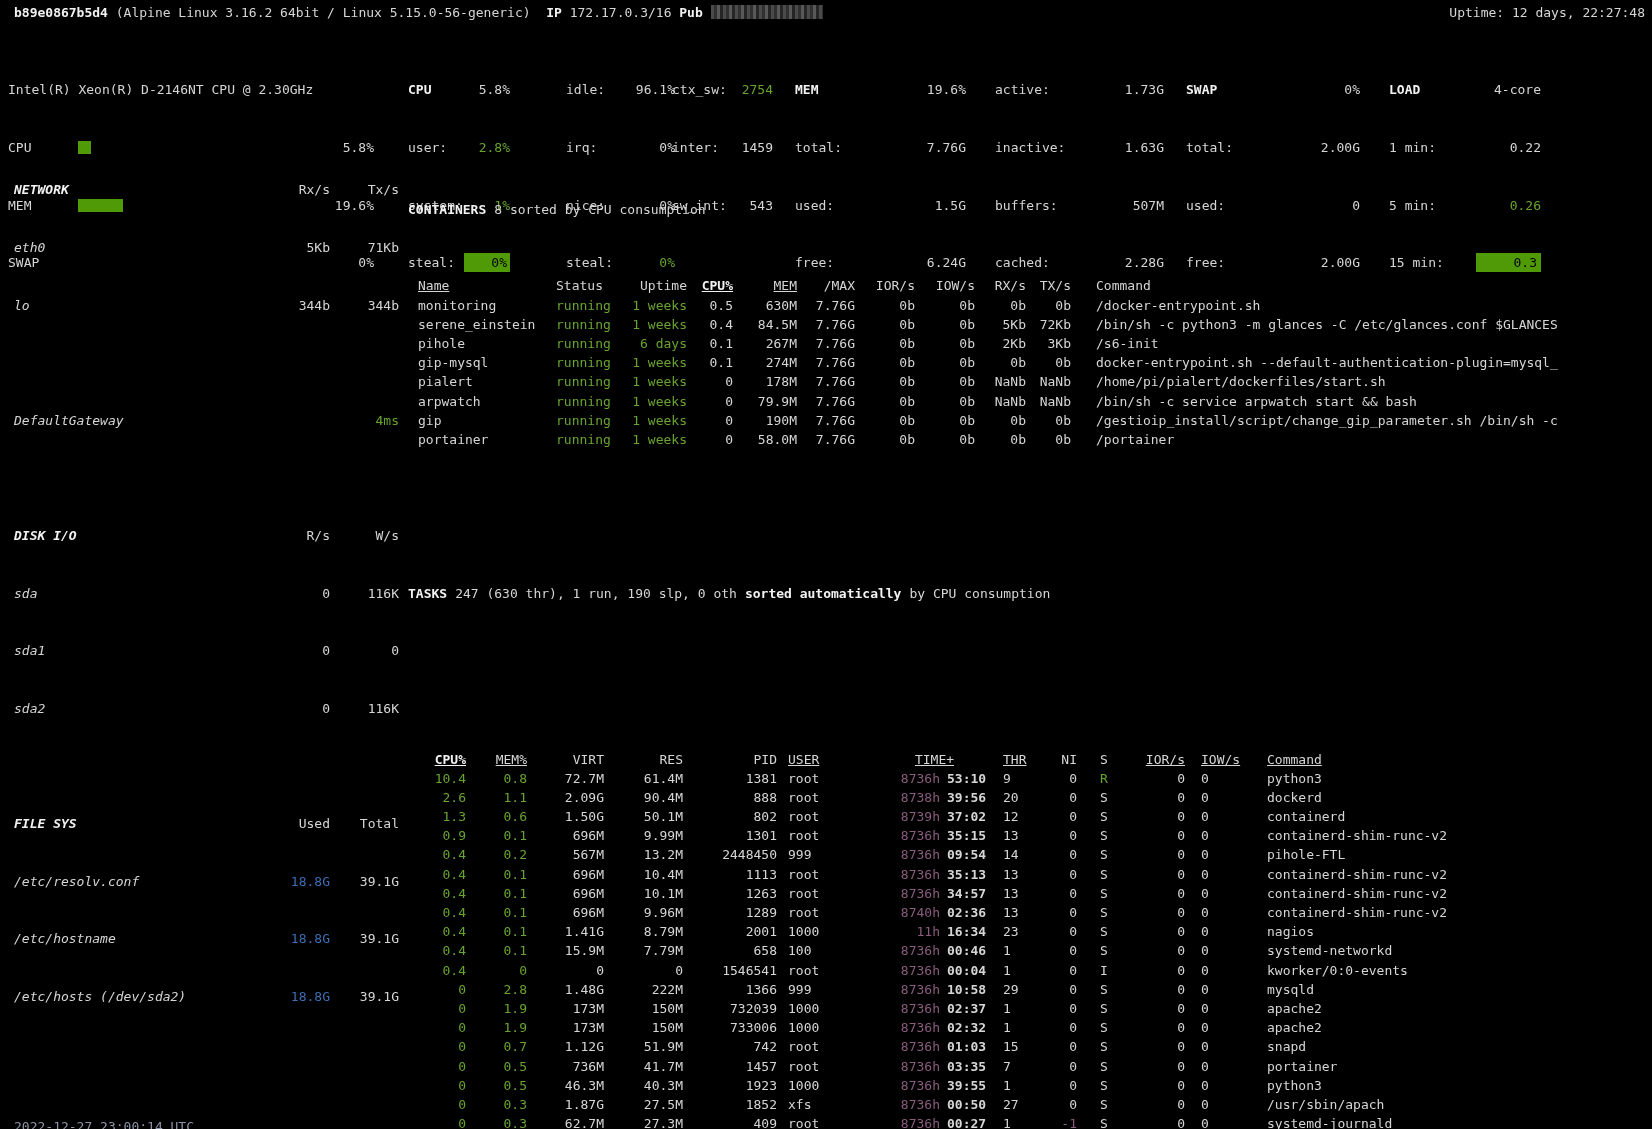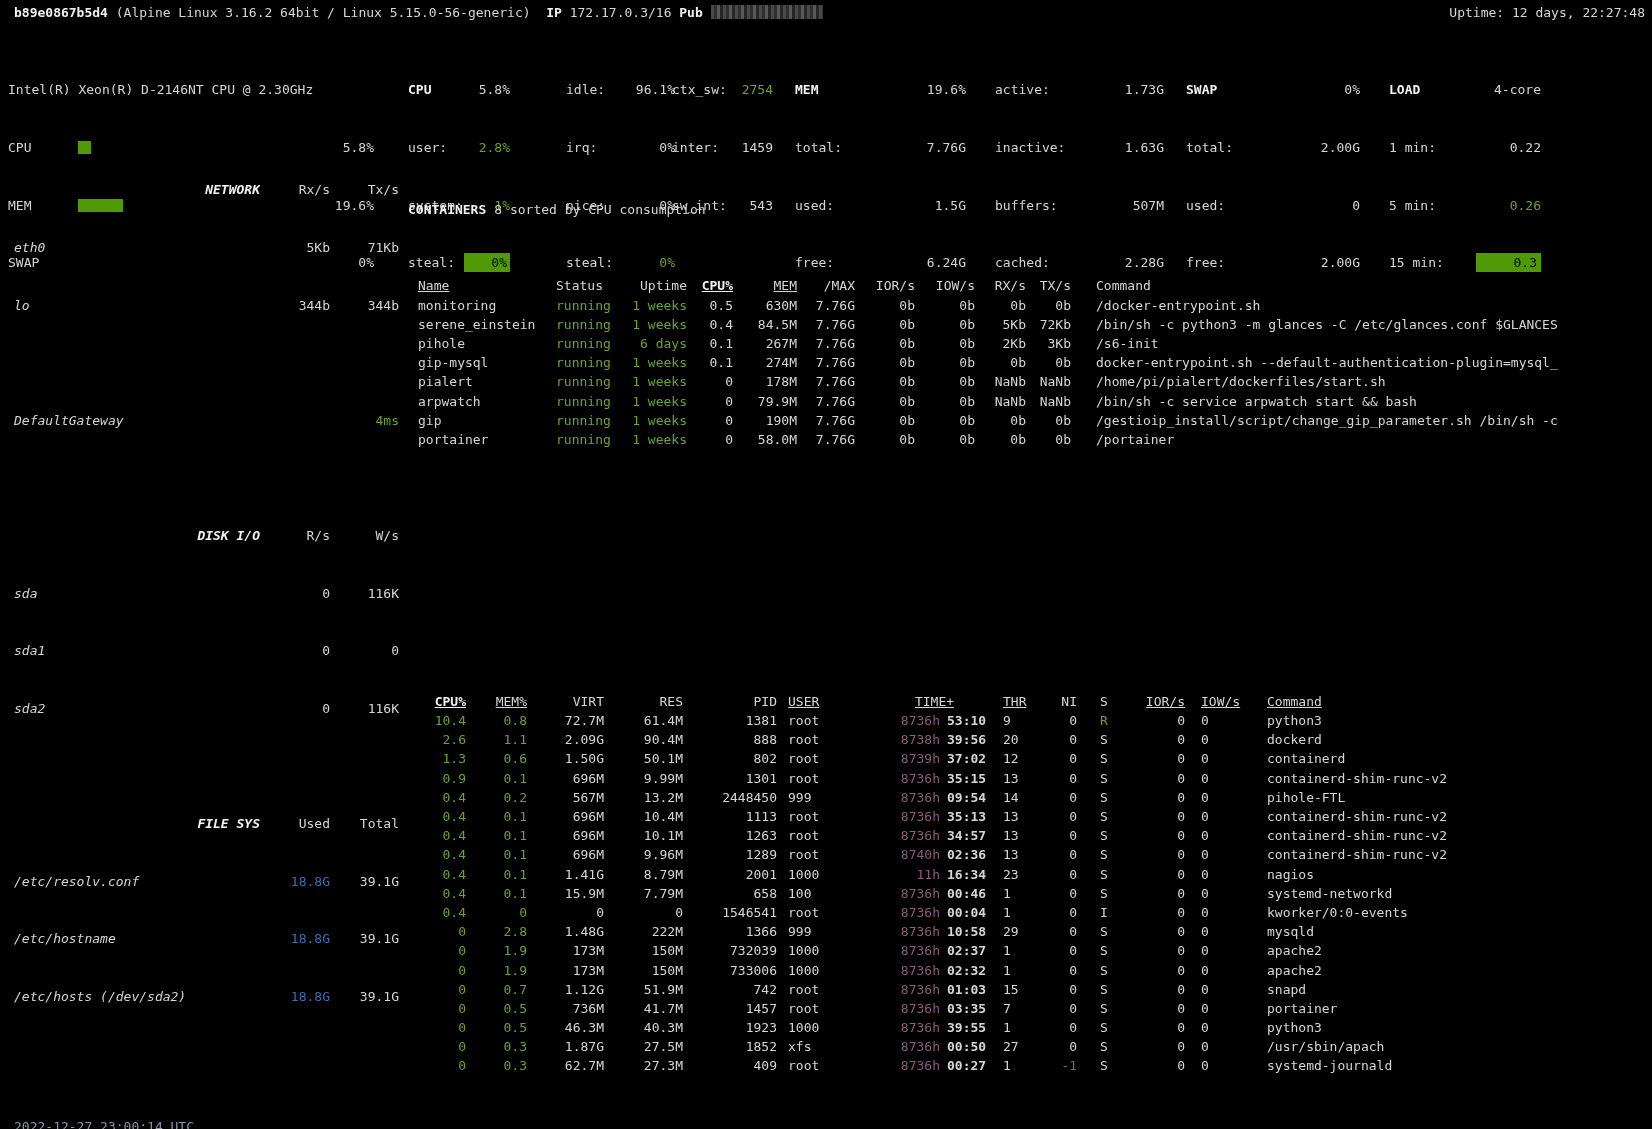--- a/index.html
+++ b/index.html
@@ -3,21 +3,21 @@
 <meta charset="utf-8">
 <style>
   html,body{margin:0;padding:0;}
   body{
     width:1652px;height:1129px;position:relative;overflow:hidden;
     background:#000;color:#d6d6d6;
     font-family:"DejaVu Sans Mono","Liberation Mono",monospace;
     font-size:13px;line-height:19.2px;white-space:pre;
   }
   .abs{position:absolute;}
-  .b{font-weight:bold;color:#f2f2f2;text-align:right;}
+  .b{font-weight:bold;color:#f2f2f2;}
   .g{color:#69a42f;}
   .bl{color:#3c6eb4;}
   .p{color:#8a5c7d;}
   .u{text-decoration:underline;}
   .row{display:flex;height:19.2px;align-items:center;}
   .kv{display:flex;justify-content:space-between;height:19.2px;}
   .sp{height:19.2px;}
   .hl{background:#4f9a06;color:#000;padding:0 3px 0 27px;}
   .hl2{background:#4f9a06;color:#000;padding:0 4px 0 38px;}
   .cell{height:19.2px;overflow:hidden;white-space:pre;}
@@ -219,20 +219,26 @@
     <div class="cell cc-max">/MAX</div>
     <div class="cell cc-ior">IOR/s</div>
     <div class="cell cc-iow">IOW/s</div>
     <div class="cell cc-rx">RX/s</div>
     <div class="cell cc-tx">TX/s</div>
     <div class="cell cc-command">Command</div>
   <div class="trow"><div class="cell cc-name">monitoring</div><div class="cell cc-status g">running</div><div class="cell cc-uptime g">1 weeks</div><div class="cell cc-cpu">0.5</div><div class="cell cc-mem">630M</div><div class="cell cc-max">7.76G</div><div class="cell cc-ior">0b</div><div class="cell cc-iow">0b</div><div class="cell cc-rx">0b</div><div class="cell cc-tx">0b</div><div class="cell cc-command">/docker-entrypoint.sh</div></div><div class="trow"><div class="cell cc-name">serene_einstein</div><div class="cell cc-status g">running</div><div class="cell cc-uptime g">1 weeks</div><div class="cell cc-cpu">0.4</div><div class="cell cc-mem">84.5M</div><div class="cell cc-max">7.76G</div><div class="cell cc-ior">0b</div><div class="cell cc-iow">0b</div><div class="cell cc-rx">5Kb</div><div class="cell cc-tx">72Kb</div><div class="cell cc-command">/bin/sh -c python3 -m glances -C /etc/glances.conf $GLANCES</div></div><div class="trow"><div class="cell cc-name">pihole</div><div class="cell cc-status g">running</div><div class="cell cc-uptime g">6 days</div><div class="cell cc-cpu">0.1</div><div class="cell cc-mem">267M</div><div class="cell cc-max">7.76G</div><div class="cell cc-ior">0b</div><div class="cell cc-iow">0b</div><div class="cell cc-rx">2Kb</div><div class="cell cc-tx">3Kb</div><div class="cell cc-command">/s6-init</div></div><div class="trow"><div class="cell cc-name">gip-mysql</div><div class="cell cc-status g">running</div><div class="cell cc-uptime g">1 weeks</div><div class="cell cc-cpu">0.1</div><div class="cell cc-mem">274M</div><div class="cell cc-max">7.76G</div><div class="cell cc-ior">0b</div><div class="cell cc-iow">0b</div><div class="cell cc-rx">0b</div><div class="cell cc-tx">0b</div><div class="cell cc-command">docker-entrypoint.sh --default-authentication-plugin=mysql_</div></div><div class="trow"><div class="cell cc-name">pialert</div><div class="cell cc-status g">running</div><div class="cell cc-uptime g">1 weeks</div><div class="cell cc-cpu">0</div><div class="cell cc-mem">178M</div><div class="cell cc-max">7.76G</div><div class="cell cc-ior">0b</div><div class="cell cc-iow">0b</div><div class="cell cc-rx">NaNb</div><div class="cell cc-tx">NaNb</div><div class="cell cc-command">/home/pi/pialert/dockerfiles/start.sh</div></div><div class="trow"><div class="cell cc-name">arpwatch</div><div class="cell cc-status g">running</div><div class="cell cc-uptime g">1 weeks</div><div class="cell cc-cpu">0</div><div class="cell cc-mem">79.9M</div><div class="cell cc-max">7.76G</div><div class="cell cc-ior">0b</div><div class="cell cc-iow">0b</div><div class="cell cc-rx">NaNb</div><div class="cell cc-tx">NaNb</div><div class="cell cc-command">/bin/sh -c service arpwatch start &amp;&amp; bash</div></div><div class="trow"><div class="cell cc-name">gip</div><div class="cell cc-status g">running</div><div class="cell cc-uptime g">1 weeks</div><div class="cell cc-cpu">0</div><div class="cell cc-mem">190M</div><div class="cell cc-max">7.76G</div><div class="cell cc-ior">0b</div><div class="cell cc-iow">0b</div><div class="cell cc-rx">0b</div><div class="cell cc-tx">0b</div><div class="cell cc-command">/gestioip_install/script/change_gip_parameter.sh /bin/sh -c</div></div><div class="trow"><div class="cell cc-name">portainer</div><div class="cell cc-status g">running</div><div class="cell cc-uptime g">1 weeks</div><div class="cell cc-cpu">0</div><div class="cell cc-mem">58.0M</div><div class="cell cc-max">7.76G</div><div class="cell cc-ior">0b</div><div class="cell cc-iow">0b</div><div class="cell cc-rx">0b</div><div class="cell cc-tx">0b</div><div class="cell cc-command">/portainer</div></div></div>
 
   <div class="sp"></div>
 
+  <div class="row">
+    <span class="b" style="margin-right:8px;">TASKS</span>
+    <span style="margin-right:8px;">247 (630 thr), 1 run, 190 slp, 0 oth</span>
+    <span class="b" style="margin-right:8px;">sorted automatically</span>
+    <span>by CPU consumption</span>
+  </div>
 
   <div style="height:31.6px;"></div>
 
   <div id="process-grid">
     <div class="cell pc-cpu"><span class="b u">CPU%</span></div>
     <div class="cell pc-mem"><span class="u">MEM%</span></div>
     <div class="cell pc-virt">VIRT</div>
     <div class="cell pc-res">RES</div>
     <div class="cell pc-pid">PID</div>
     <div class="cell pc-user"><span class="u">USER</span></div>

